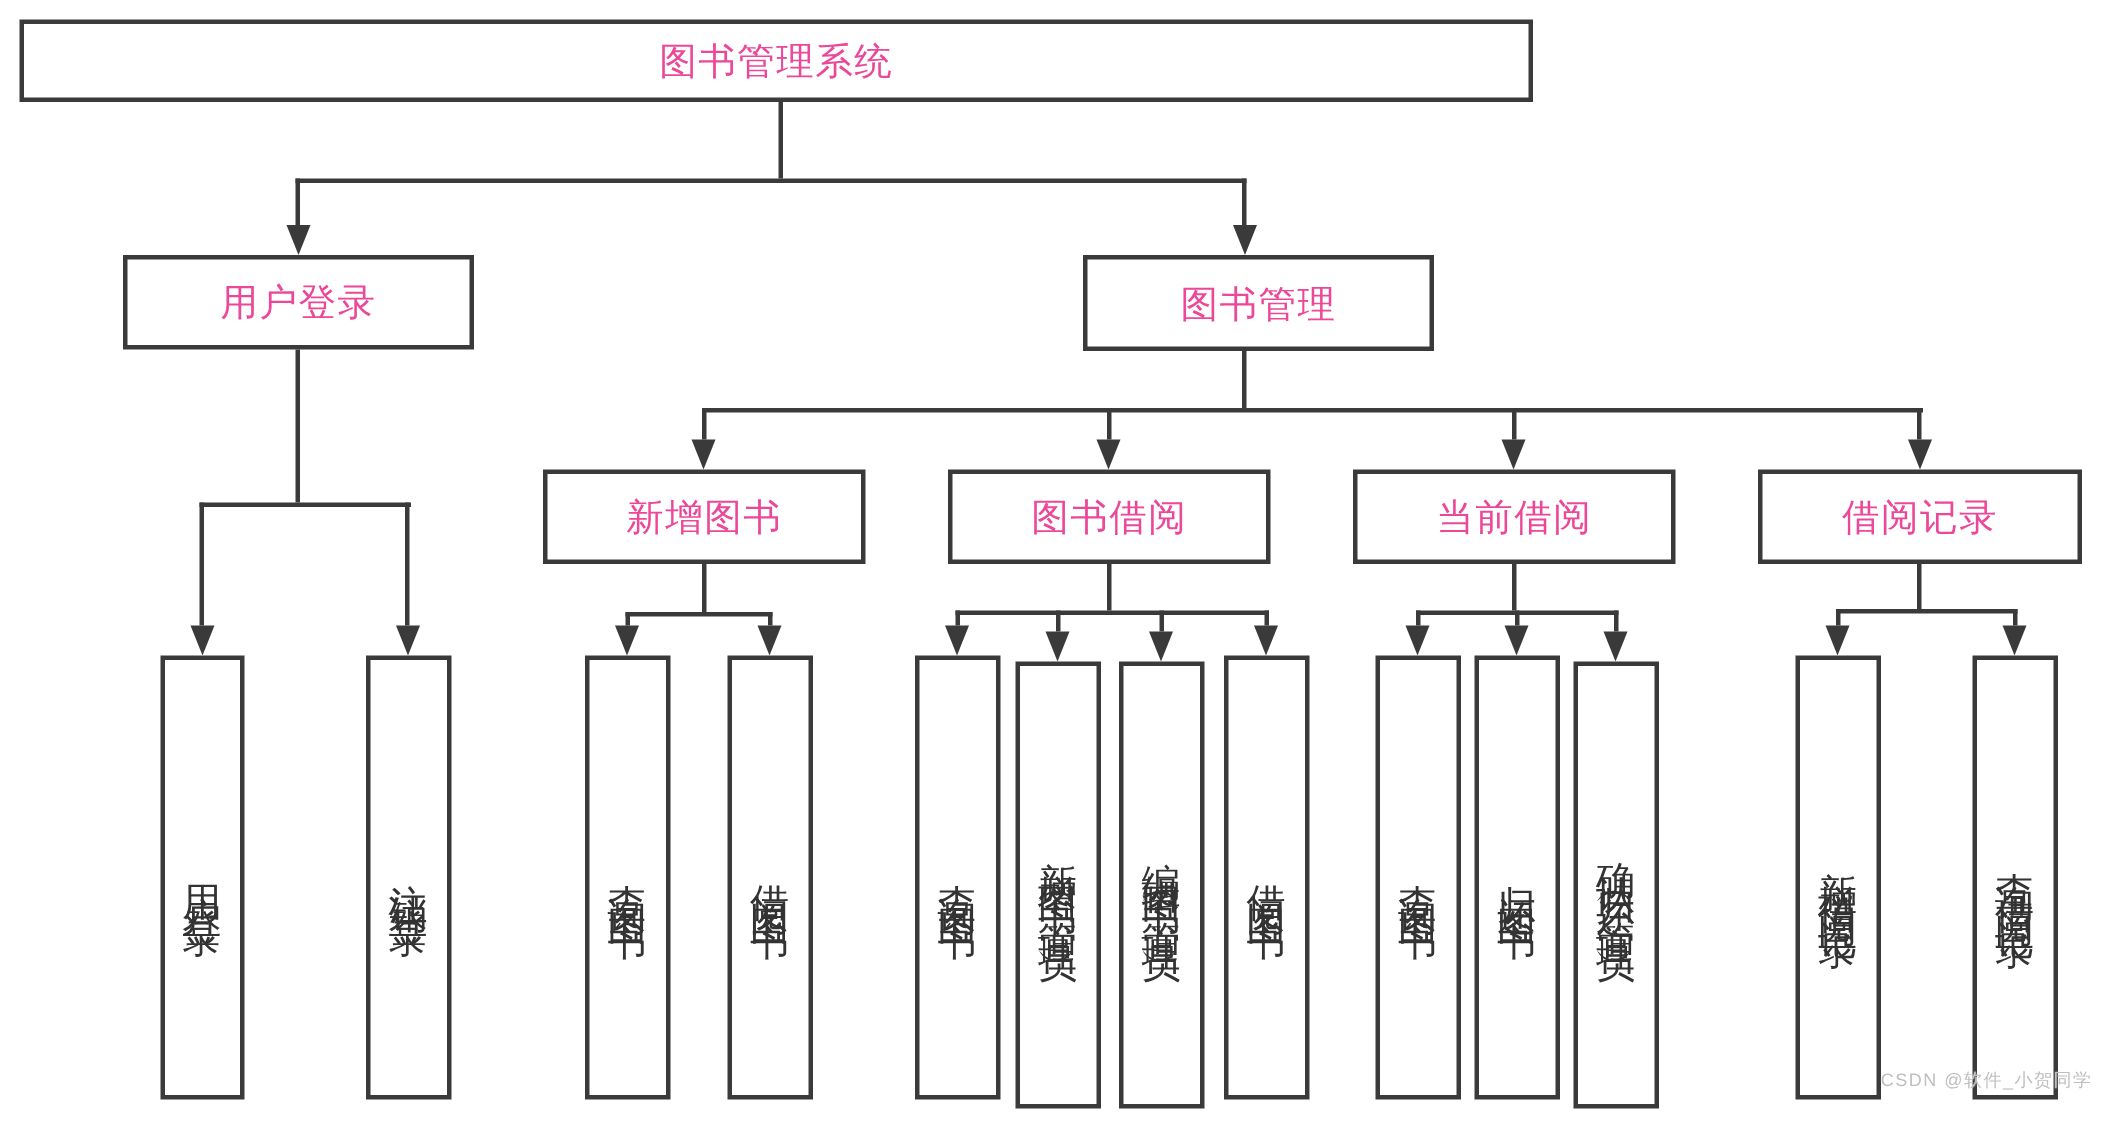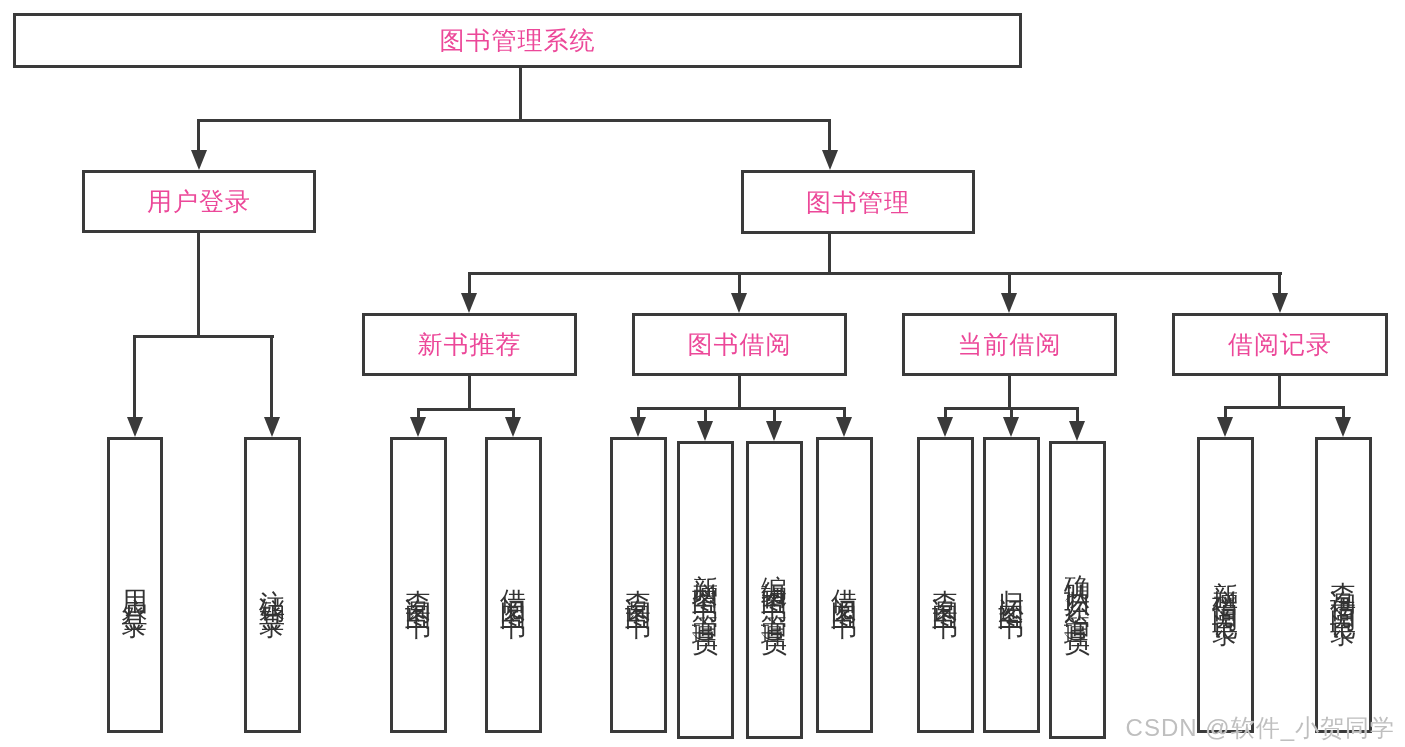--- a/index.html
+++ b/index.html
@@ -49,21 +49,21 @@
     width: 0;
     height: 0;
     border-left: 8px solid transparent;
     border-right: 8px solid transparent;
     border-top: 20px solid #3a3a3a;
   }
   .watermark {
     position: absolute;
     right: 10px;
     top: 712px;
-    font-size: 24px;
+    font-size: 12px;
     letter-spacing: 1px;
     color: #bfbfbf;
     text-shadow: 0 0 1px #ffffff;
     z-index: 20;
     white-space: nowrap;
   }
 </style>
 </head>
 <body>
 
@@ -76,21 +76,21 @@
   <div class="vl" style="left:519px;top:68px;height:51px"></div>
   <div class="hl" style="left:197px;top:119px;width:634px"></div>
   <div class="vl" style="left:197px;top:119px;height:31px"></div>
   <div class="arw" style="left:191px;top:150px"></div>
   <div class="vl" style="left:828px;top:119px;height:31px"></div>
   <div class="arw" style="left:822px;top:150px"></div>
 
   <div class="box h" style="left:82px;top:170px;width:234px;height:63px">
     <span>用户登录</span>
   </div>
-  <div class="box h" style="left:741px;top:170px;width:234px;height:64px">
+  <div class="box h" style="left:722px;top:170px;width:234px;height:64px">
     <span>图书管理</span>
   </div>
 
   <div class="vl" style="left:197px;top:233px;height:102px"></div>
   <div class="hl" style="left:133px;top:335px;width:141px"></div>
   <div class="vl" style="left:133px;top:335px;height:82px"></div>
   <div class="arw" style="left:127px;top:417px"></div>
   <div class="vl" style="left:270px;top:335px;height:82px"></div>
   <div class="arw" style="left:264px;top:417px"></div>
 
@@ -99,21 +99,21 @@
   <div class="vl" style="left:468px;top:272px;height:21px"></div>
   <div class="arw" style="left:461px;top:293px"></div>
   <div class="vl" style="left:738px;top:272px;height:21px"></div>
   <div class="arw" style="left:731px;top:293px"></div>
   <div class="vl" style="left:1008px;top:272px;height:21px"></div>
   <div class="arw" style="left:1001px;top:293px"></div>
   <div class="vl" style="left:1278px;top:272px;height:21px"></div>
   <div class="arw" style="left:1272px;top:293px"></div>
 
   <div class="box h" style="left:362px;top:313px;width:215px;height:63px">
-    <span>新书推荐</span>
+    <span>新增图书</span>
   </div>
   <div class="box h" style="left:902px;top:313px;width:215px;height:63px">
     <span>当前借阅</span>
   </div>
   <div class="box h" style="left:632px;top:313px;width:215px;height:63px">
     <span>图书借阅</span>
   </div>
   <div class="box h" style="left:1172px;top:313px;width:216px;height:63px">
     <span>借阅记录</span>
   </div>

